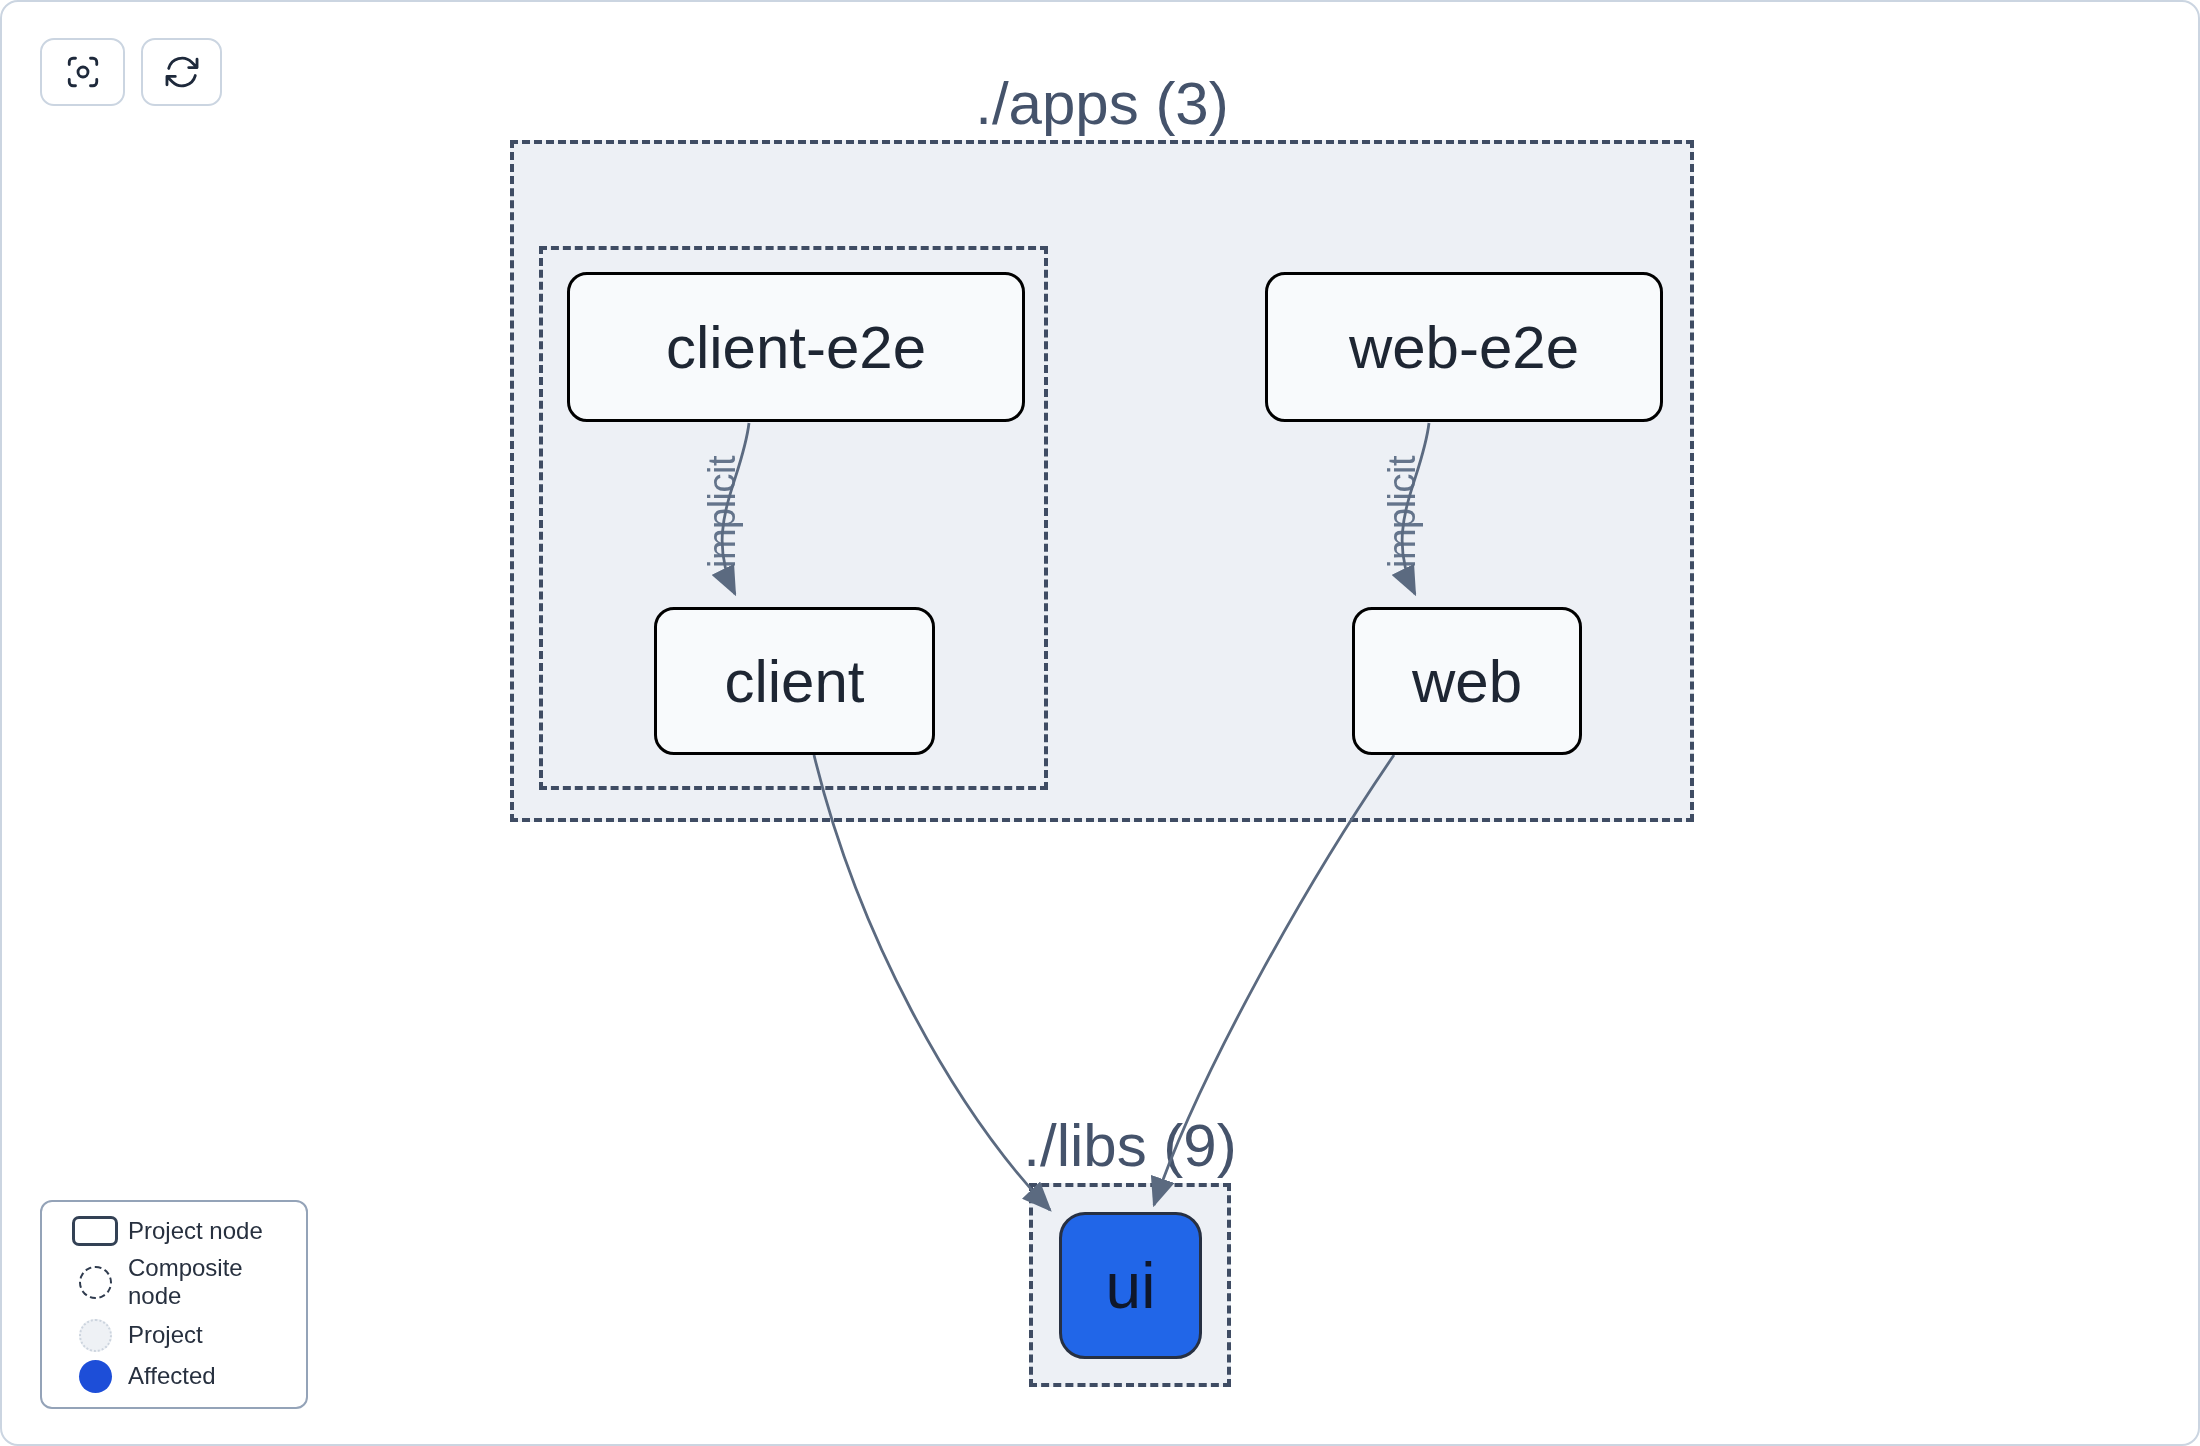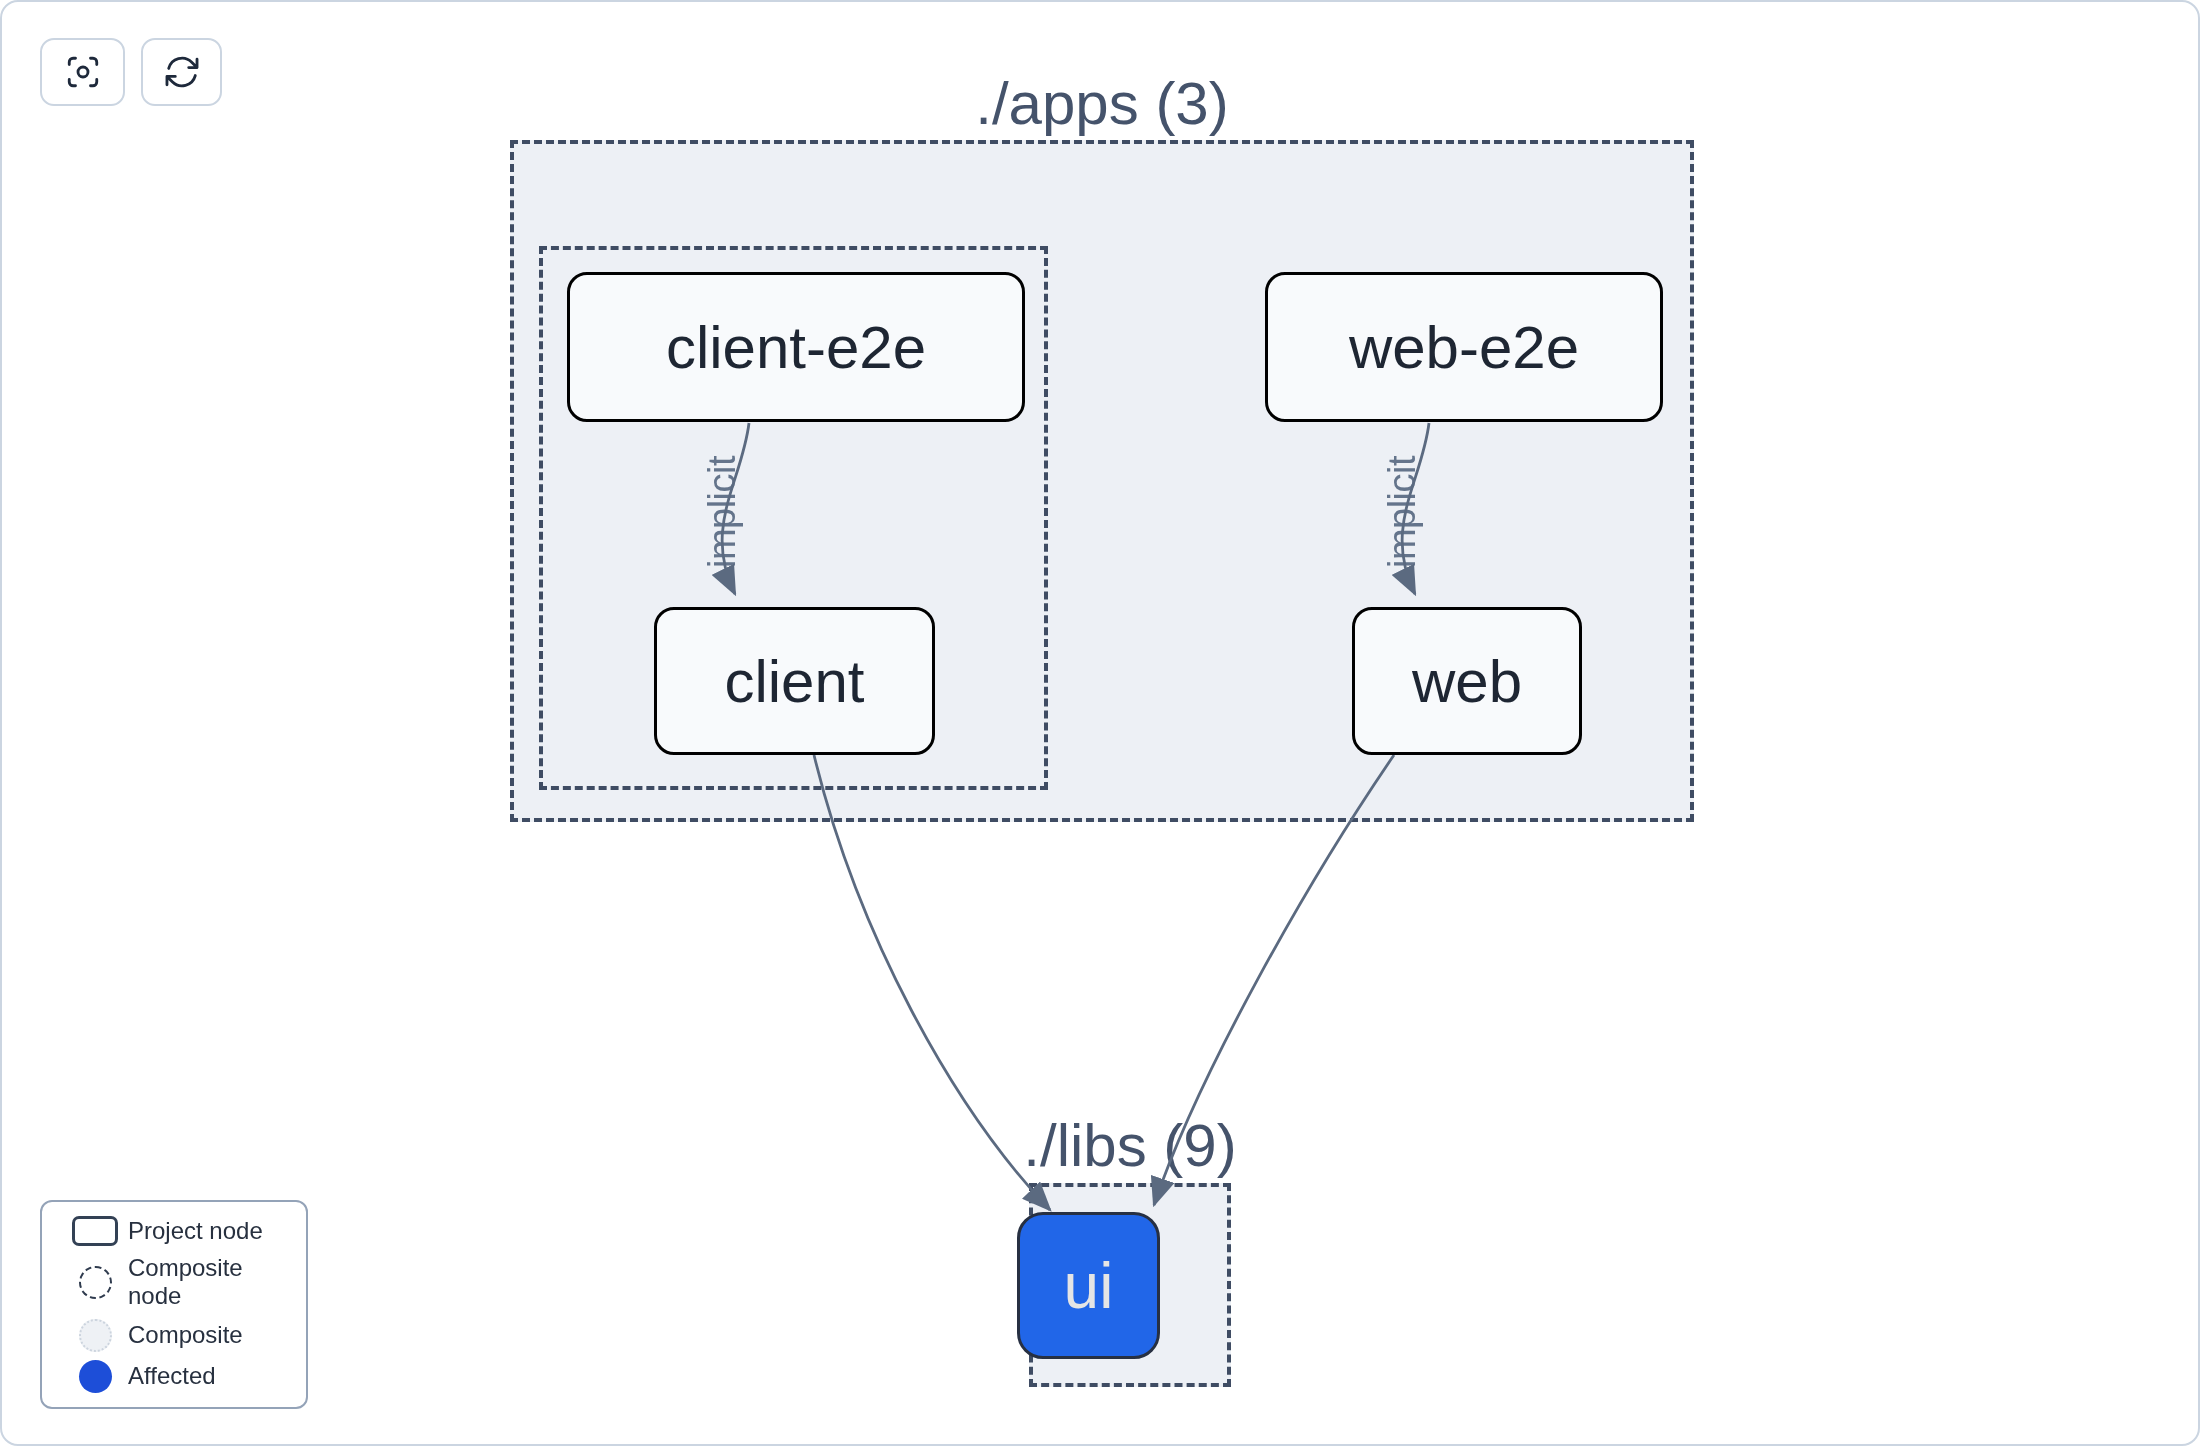--- a/index.html
+++ b/index.html
@@ -53,22 +53,22 @@
     position:absolute; box-sizing:border-box;
     background:#f8fafc; border:3px solid #000000; border-radius:20px;
     display:flex; align-items:center; justify-content:center;
     color:#1e2633; font-size:60px; cursor:pointer; white-space:nowrap;
   }
   #node-client-e2e { left:565px;  top:270px;  width:458px; height:150px; }
   #node-web-e2e    { left:1263px; top:270px;  width:398px; height:150px; }
   #node-client     { left:652px;  top:605px;  width:281px; height:148px; }
   #node-web        { left:1350px; top:605px;  width:230px; height:148px; }
   #node-ui {
-    left:1015px; top:1210px; width:143px; height:147px;
-    background:#2166e8; color:#e5e5e5; border-color:#273042; border-radius:26px;
+    left:1057px; top:1210px; width:143px; height:147px;
+    background:#2166e8; color:#0f172a; border-color:#273042; border-radius:26px;
     font-size:64px;
   }
 
   
   .legend {
     position:absolute; left:38px; top:1198px; width:268px; height:209px;
     box-sizing:border-box; background:#ffffff;
     border:2px solid #94a3b8; border-radius:12px;
     display:flex; flex-direction:column; justify-content:space-evenly;
     padding:6px 10px 6px 20px;
@@ -139,21 +139,21 @@
     <div class="legend-row">
       <span class="legend-swatch">
           <span class="sw-composite"></span>
         </span>
       <span class="legend-label">Composite node</span>
     </div>
     <div class="legend-row">
       <span class="legend-swatch">
           <span class="sw-affected"></span>
         </span>
-      <span class="legend-label">Composite</span>
+      <span class="legend-label">Project</span>
     </div>
     <div class="legend-row">
       <span class="legend-swatch">
           <span class="sw-touched"></span>
         </span>
       <span class="legend-label">Affected</span>
     </div>
   </div>
 
 </div>

